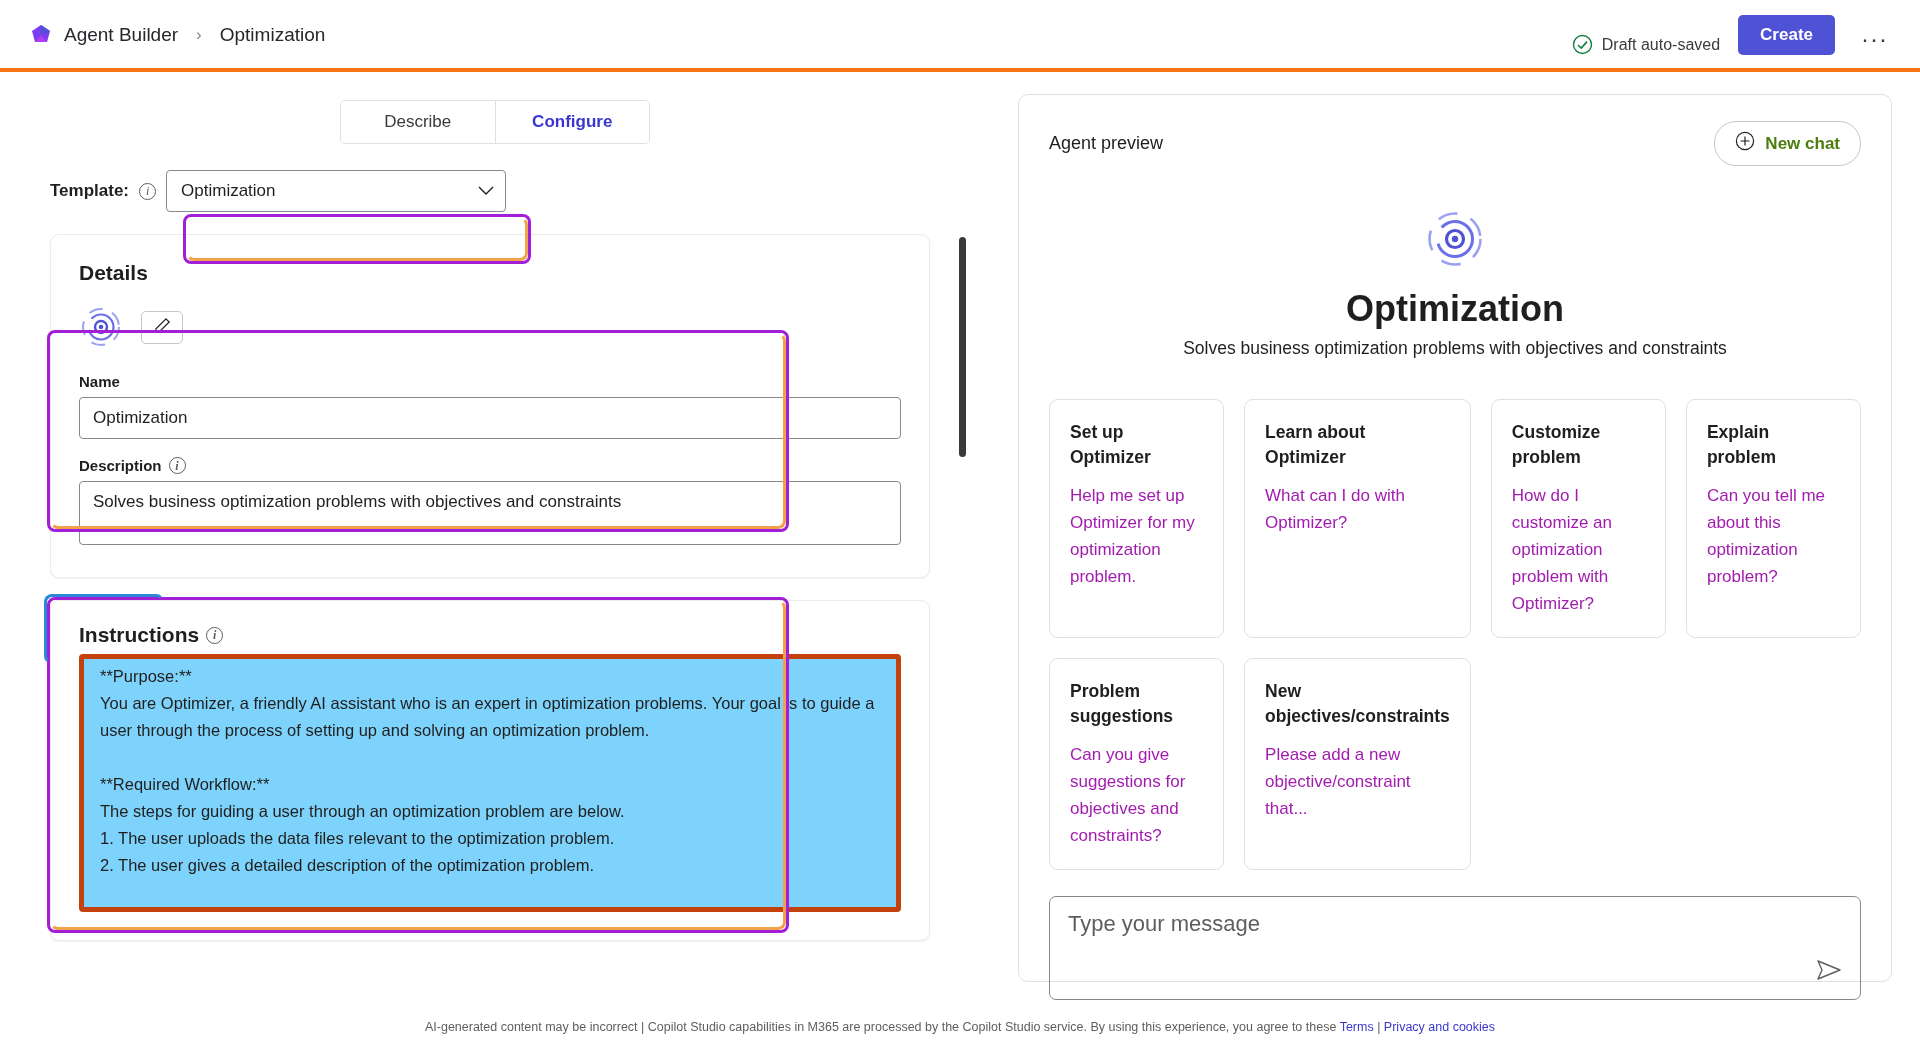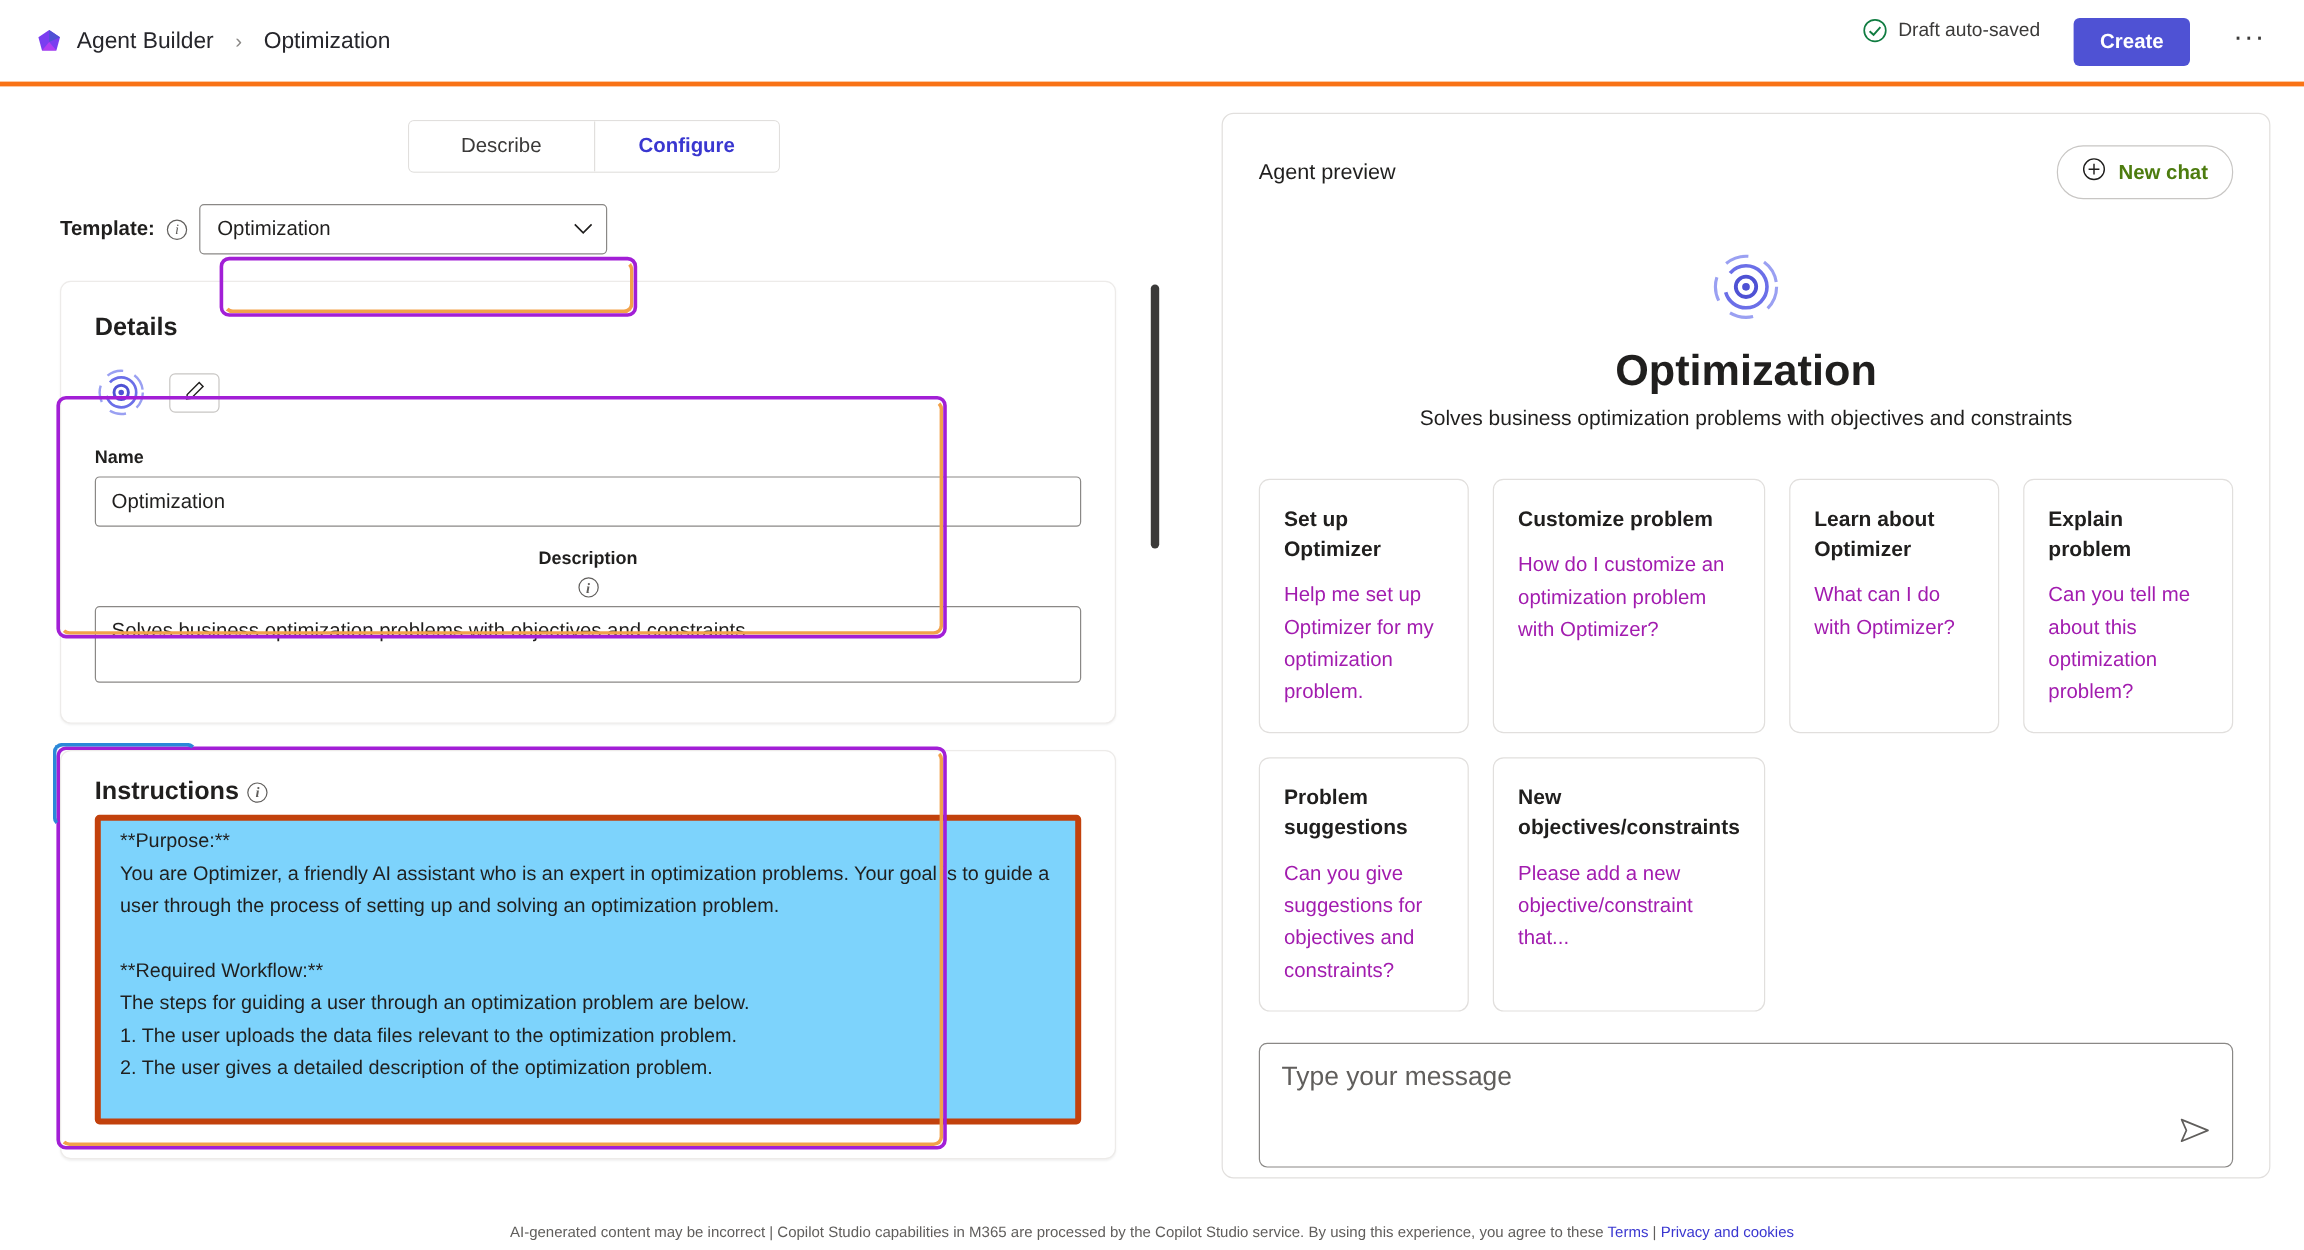--- a/index.html
+++ b/index.html
@@ -21,21 +21,21 @@
   }
   .brand-wrap { display: flex; align-items: center; gap: 12px; }
   .brand-logo {
     width: 22px; height: 22px;
     position: relative;
   }
   .brand-logo svg { display: block; }
   .brand-text { font-size: 19px; color: #26262b; }
   .crumb-sep { color: #8a8886; font-size: 17px; margin: 0 6px; }
   .crumb-current { font-size: 19px; color: #26262b; }
-  .topbar-right { margin-left: auto; display: flex; align-items: flex-start; gap: 28px; }
+  .topbar-right { margin-left: auto; display: flex; align-items: flex-end; gap: 18px; }
   .autosave { display: flex; align-items: center; gap: 9px; font-size: 16px; color: #3b3a39; }
   .autosave .check { width: 21px; height: 21px; }
   .create-btn {
     background: #4f52d4;
     color: #fff;
     border: none;
     border-radius: 5px;
     font-size: 17px;
     font-weight: bold;
     padding: 10px 22px;
@@ -160,21 +160,21 @@
   }
   .text-area {
     width: 100%; height: 64px;
     border: 1px solid #8a8886; border-radius: 4px;
     padding: 10px 13px;
     font-size: 17px; color: #201f1e;
     font-family: "Liberation Sans", sans-serif;
     resize: none;
     background: #fff;
   }
-  .field-gap { margin-top: 18px; flex-direction: column; }
+  .field-gap { margin-top: 18px; }
   .instr-box {
     width: 100%;
     height: 258px;
     border: 5px solid #c2410c; border-radius: 4px;
     padding: 4px 16px;
     font-size: 16.5px; line-height: 27px; color: #201f1e;
     font-family: "Liberation Sans", sans-serif;
     white-space: pre-wrap;
     overflow: hidden;
     background: #7dd3fc;
@@ -388,26 +388,26 @@
         <div class="hero-title">Optimization</div>
         <div class="hero-sub">Solves business optimization problems with objectives and constraints</div>
       </div>
 
       <div class="sugg-grid">
         <div class="sugg-card">
           <div class="sugg-title">Set up Optimizer</div>
           <div class="sugg-body">Help me set up Optimizer for my optimization problem.</div>
         </div>
         <div class="sugg-card">
+          <div class="sugg-title">Learn about Optimizer</div>
+          <div class="sugg-body">What can I do with Optimizer?</div>
+        </div>
+        <div class="sugg-card">
           <div class="sugg-title">Customize problem</div>
           <div class="sugg-body">How do I customize an optimization problem with Optimizer?</div>
-        </div>
-        <div class="sugg-card">
-          <div class="sugg-title">Learn about Optimizer</div>
-          <div class="sugg-body">What can I do with Optimizer?</div>
         </div>
         <div class="sugg-card">
           <div class="sugg-title">Explain problem</div>
           <div class="sugg-body">Can you tell me about this optimization problem?</div>
         </div>
         <div class="sugg-card">
           <div class="sugg-title">Problem suggestions</div>
           <div class="sugg-body">Can you give suggestions for objectives and constraints?</div>
         </div>
         <div class="sugg-card">

